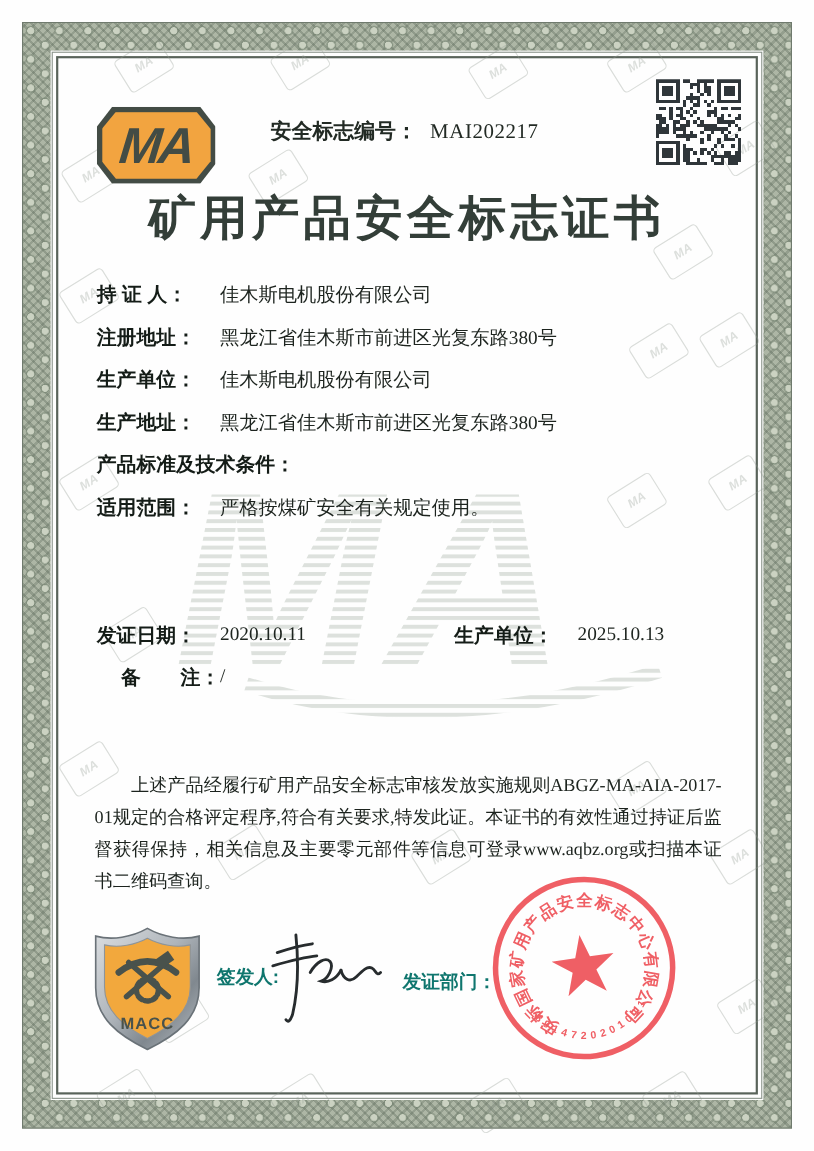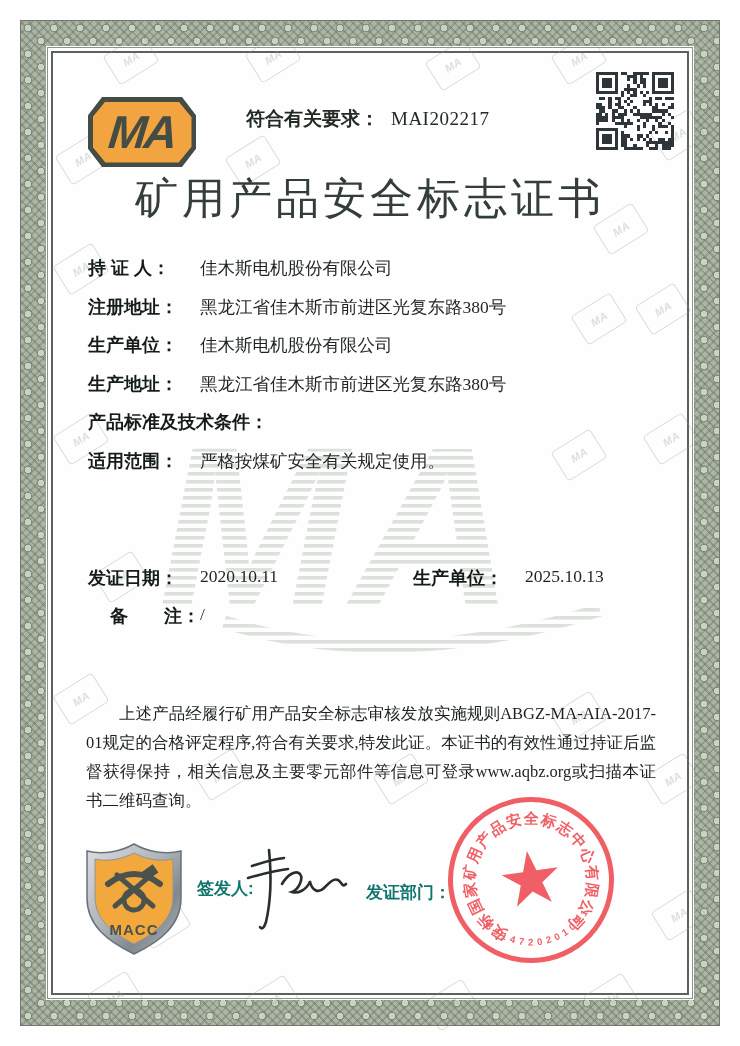--- a/index.html
+++ b/index.html
@@ -22,21 +22,21 @@
            display:flex;align-items:center;justify-content:center;z-index:3;}
   .ma-logo-inner{width:99px;height:61px;background:#f2a440;
            clip-path:polygon(13% 0,87% 0,100% 26%,100% 74%,87% 100%,13% 100%,0 74%,0 26%);
            display:flex;align-items:center;justify-content:center;}
   .ma-logo-text{font-family:"Liberation Sans",sans-serif;font-weight:bold;font-style:italic;
            font-size:46px;color:#434c45;letter-spacing:-3px;transform:skewX(-6deg);line-height:1;}
   .cert-no{position:absolute;left:246px;top:106px;display:flex;align-items:baseline;gap:12px;z-index:3;}
   .cert-no-label{font-weight:bold;font-size:19px;color:#222a24;}
   .cert-no-value{font-size:19px;color:#222a24;letter-spacing:.5px;}
   .qr{position:absolute;left:596px;top:72px;width:78px;height:78px;z-index:3;}
-  .title{position:absolute;left:54px;right:54px;top:170px;text-align:center;font-weight:normal;
+  .title{position:absolute;left:54px;right:54px;top:170px;text-align:center;font-weight:bold;
          font-size:43px;letter-spacing:4px;color:#333e38;z-index:3;}
   
   .fields{position:absolute;left:88px;top:256px;right:54px;z-index:3;}
   .frow{height:38.6px;display:flex;align-items:flex-start;}
   .flabel{font-family:"Liberation Sans",sans-serif;font-weight:bold;font-size:18px;color:#141c17;
           min-width:112px;white-space:nowrap;}
   .flabel.wide{min-width:0;}
   .fvalue{font-size:17.5px;color:#1d241f;white-space:nowrap;}
   .fvalue.small{font-size:15.5px;padding-top:2px;}
   .dates-row{position:absolute;left:88px;top:566px;display:flex;align-items:flex-start;z-index:3;}
@@ -86,21 +86,21 @@
     </g>
   </svg>
 
   <div class="ma-logo">
     <div class="ma-logo-inner">
       <span class="ma-logo-text">MA</span>
     </div>
   </div>
 
   <div class="cert-no">
-    <span class="cert-no-label">符合有关要求：</span>
+    <span class="cert-no-label">安全标志编号：</span>
     <span class="cert-no-value">MAI202217</span>
   </div>
 
   <svg class="qr" id="qr" viewBox="0 0 25 25" shape-rendering="crispEdges">
       <rect x="0" y="0" width="1" height="1" fill="#2f363a"></rect>
       <rect x="1" y="0" width="1" height="1" fill="#2f363a"></rect>
       <rect x="2" y="0" width="1" height="1" fill="#2f363a"></rect>
       <rect x="3" y="0" width="1" height="1" fill="#2f363a"></rect>
       <rect x="4" y="0" width="1" height="1" fill="#2f363a"></rect>
       <rect x="5" y="0" width="1" height="1" fill="#2f363a"></rect>

